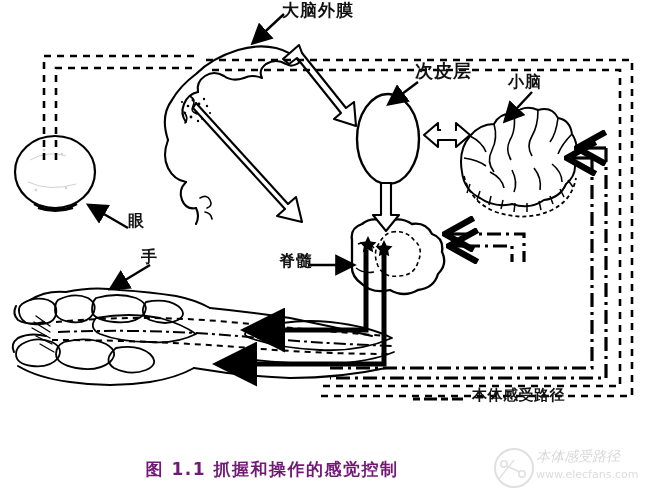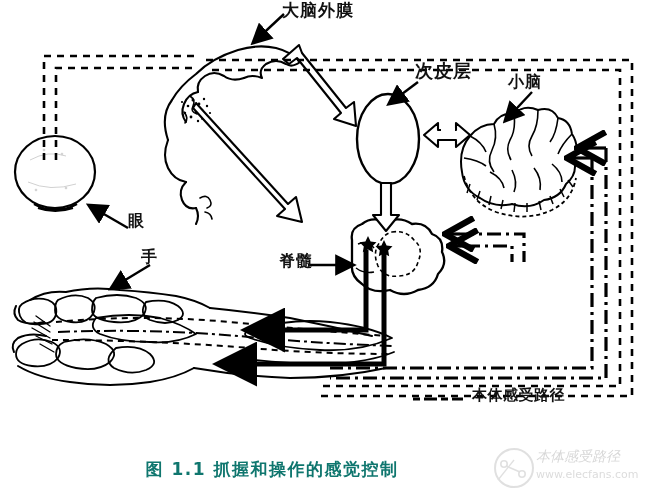--- a/index.html
+++ b/index.html
@@ -70,21 +70,21 @@
   }
   .caption {
     position: absolute;
     left: 0;
     top: 458px;
     width: 544px;
     text-align: center;
     font-family: "DejaVu Sans", sans-serif;
     font-weight: bold;
     font-size: 17px;
-    color: #0f766e;
+    color: #701a75;
     letter-spacing: 1.5px;
   }
   .watermark {
     position: absolute;
     left: 492px;
     top: 446px;
     width: 150px;
     height: 46px;
     opacity: 0.30;
     pointer-events: none;

